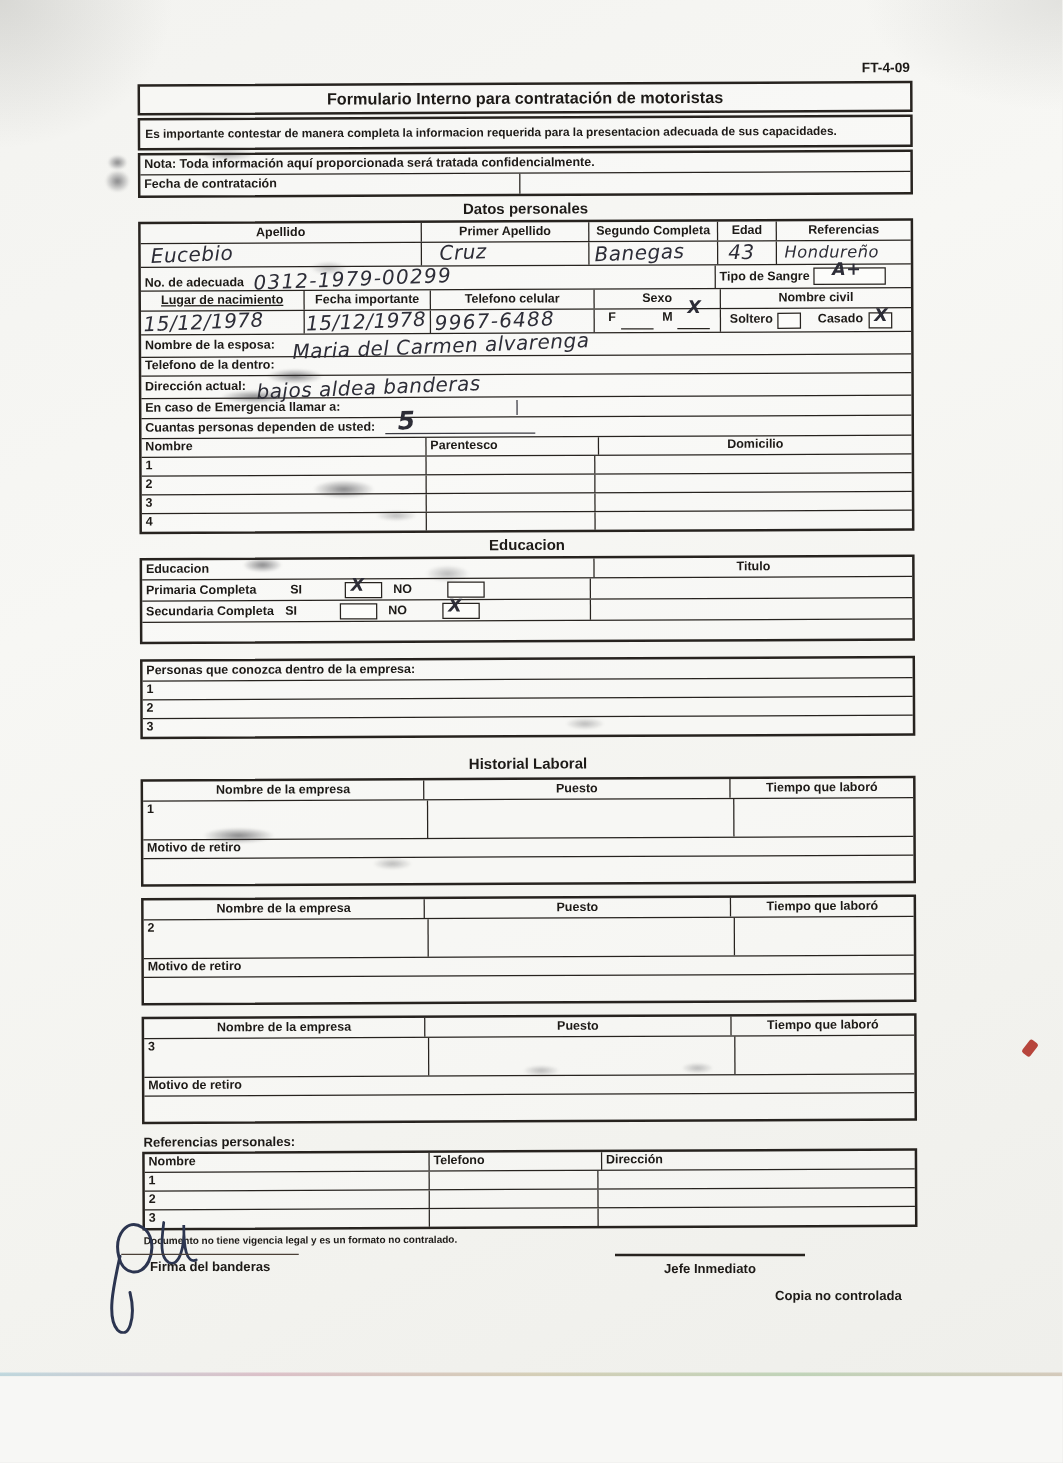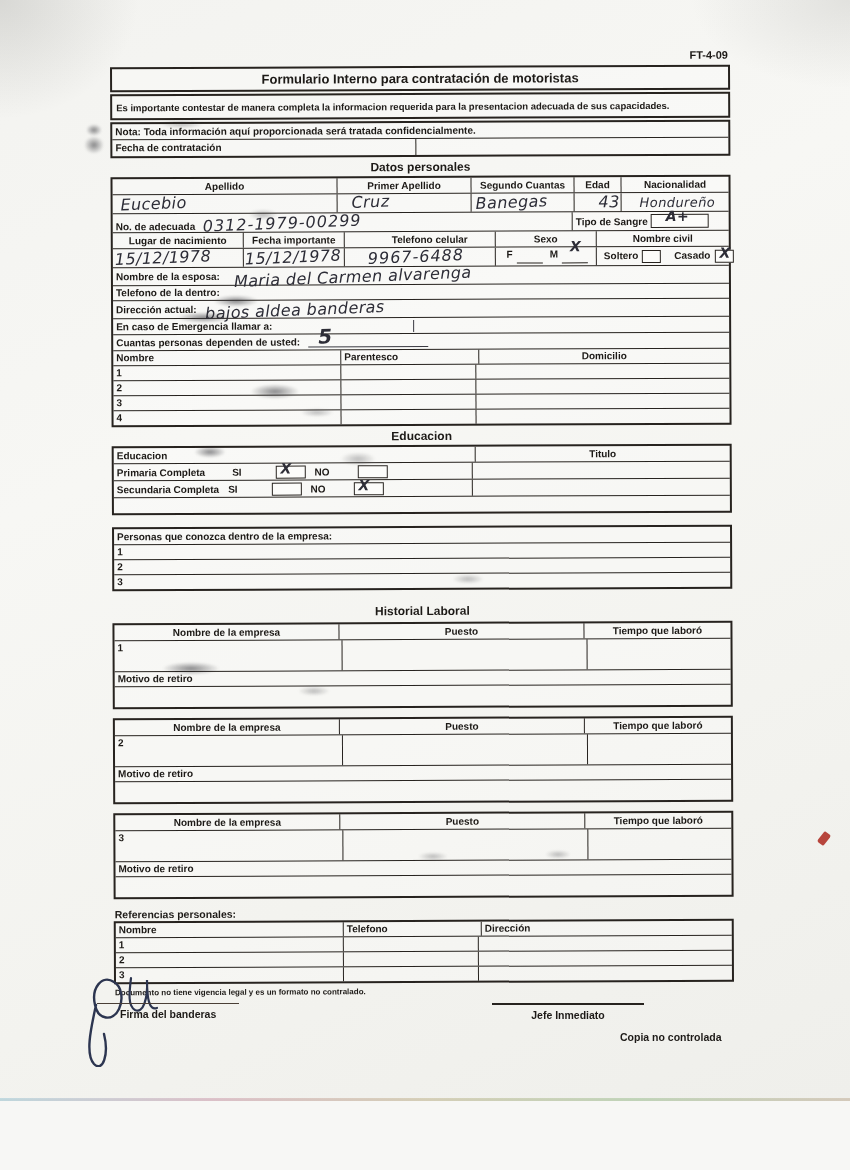--- a/index.html
+++ b/index.html
@@ -31,21 +31,21 @@
   .cell{border-right:1.4px solid #27231f;overflow:visible;position:relative;}
   .cell.end{border-right:none;}
   .hdr{font-weight:bold;font-size:10px;text-align:center;}
   .h15{height:15px;line-height:15px;} .h14{height:14px;line-height:14px;}
   .h17{height:17px;line-height:17px;} .h18{height:18px;line-height:18px;}
   .h30{height:30px;} .h20{height:20px;}
   .lab{font-weight:bold;font-size:10px;padding-left:3px;white-space:nowrap;}
 
   
   .c-nom{flex:0 0 224px;} .c-pa{flex:0 0 133px;} .c-sa{flex:0 0 102px;} .c-ed{flex:0 0 46px;} .c-na{flex:1;}
-  .c-lug{flex:0 0 130px;} .c-fec{flex:0 0 100px;} .c-tel{flex:0 0 130px;margin-left:20px;} .c-sex{flex:0 0 100px;} .c-ec{flex:1;}
+  .c-lug{flex:0 0 130px;text-decoration:underline;} .c-fec{flex:0 0 100px;} .c-tel{flex:0 0 130px;} .c-sex{flex:0 0 100px;} .c-ec{flex:1;}
   .c-d1{flex:0 0 224px;} .c-d2{flex:0 0 134px;} .c-d3{flex:1;}
   .c-e1{flex:0 0 358px;} .c-e2{flex:1;}
   .c-h1{flex:0 0 224px;} .c-h2{flex:0 0 244px;} .c-h3{flex:1;}
 
   
   .hw{font-family:"DejaVu Sans",cursive;font-style:italic;color:#2d2d37;font-size:14px;
       letter-spacing:.4px;white-space:nowrap;position:relative;}
   .hw.big{font-size:16px;}
   .hw.num{font-size:16px;letter-spacing:1px;}
   .tilt{display:inline-block;transform:rotate(-2deg);}
@@ -106,31 +106,31 @@
       </div>
     </div>
 
     <div class="sec-head">Datos personales</div>
 
     <div class="bx">
 
       <div class="row h15">
         <div class="cell hdr c-nom">Apellido</div>
         <div class="cell hdr c-pa">Primer Apellido</div>
-        <div class="cell hdr c-sa">Segundo Cuantas</div>
+        <div class="cell hdr c-sa">Segundo Completa</div>
         <div class="cell hdr c-ed">Edad</div>
-        <div class="cell hdr c-na end">Nacionalidad</div>
+        <div class="cell hdr c-na end">Referencias</div>
       </div>
 
       <div class="row h18">
         <div class="cell c-nom"><span class="hw big tilt" style="left:8px;top:0px;">Eucebio</span></div>
         <div class="cell c-pa"><span class="hw big tilt" style="left:14px;top:-1px;">Cruz</span></div>
         <div class="cell c-sa"><span class="hw big tilt" style="left:4px;top:0px;">Banegas</span></div>
-        <div class="cell c-ed"><span class="hw big" style="left:24px;font-style:italic;">43</span></div>
-        <div class="cell c-na end"><span class="hw" style="left:18px;font-size:13px;">Hondureño</span></div>
+        <div class="cell c-ed"><span class="hw big" style="left:8px;font-style:italic;">43</span></div>
+        <div class="cell c-na end"><span class="hw" style="left:6px;font-size:13px;">Hondureño</span></div>
       </div>
 
       <div class="lic-row">
         <div class="lic-main">
           <span class="lab">No. de adecuada</span>
           <span class="hw num tilt" style="margin-left:8px;top:1px;">0312-1979-00299</span>
         </div>
         <div class="lic-sang">
           <span class="lab">Tipo de Sangre</span>
           <span class="sang-box">

